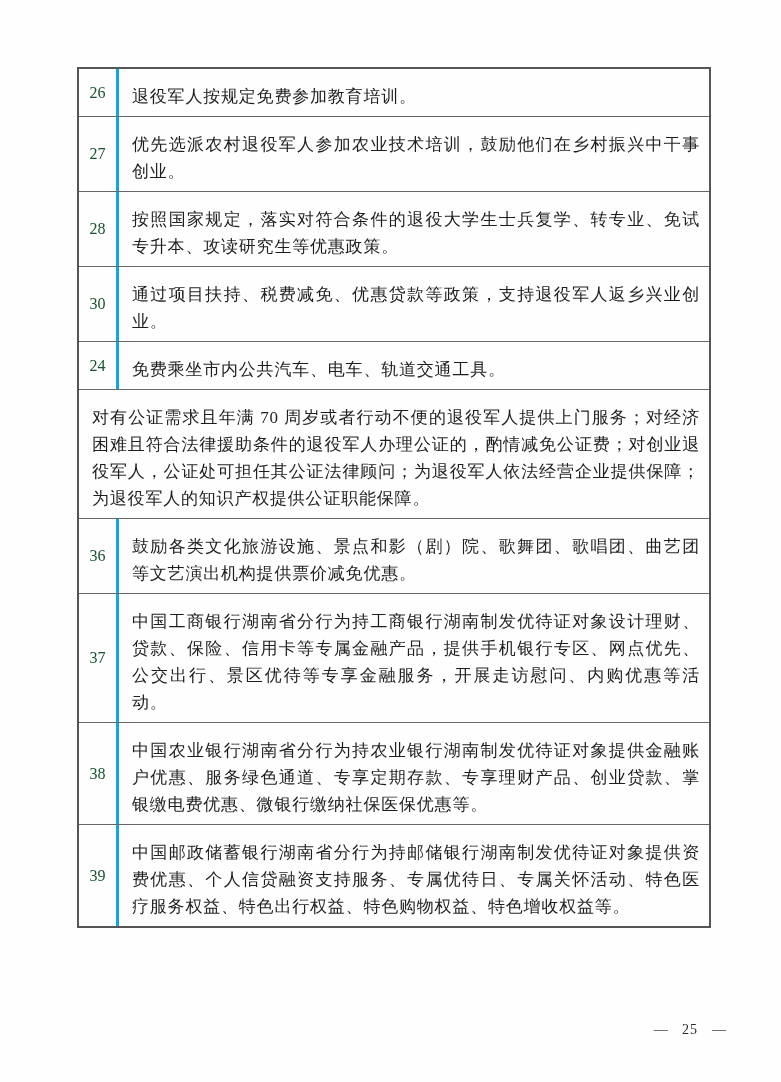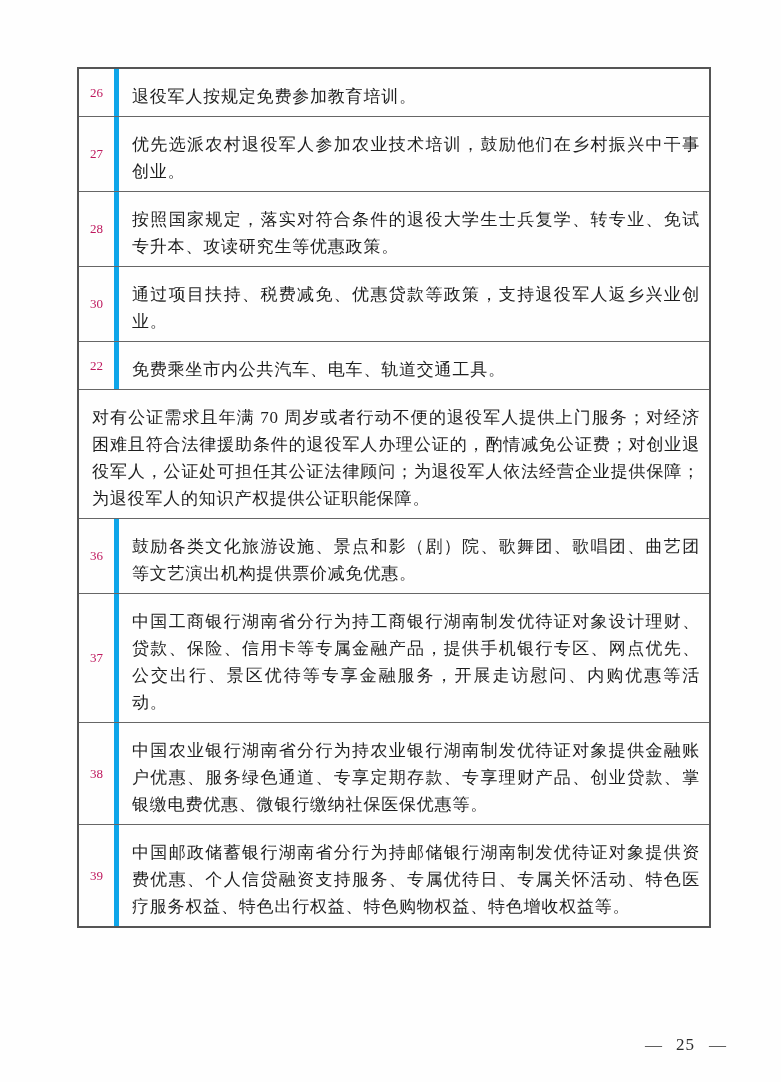--- a/index.html
+++ b/index.html
@@ -34,26 +34,26 @@
     border-top: 1px solid #666;
     min-height: 43px;
     align-items: stretch;
   }
   .row:first-child {
     border-top: none;
   }
   .cell-num {
     flex: 0 0 40px;
     width: 40px;
-    border-right: 5px solid #0ea5e9;
+    border-right: 3px solid #0ea5e9;
     display: flex;
     align-items: center;
     justify-content: center;
-    font-size: 13px;
-    color: #be185d;
+    font-size: 16px;
+    color: #14532d;
     box-sizing: border-box;
   }
   .cell-text {
     flex: 1;
     padding: 6px 9px 6px 13px;
     font-size: 17px;
     line-height: 27px;
     letter-spacing: 0.8px;
     text-align: justify;
     text-justify: inter-ideograph;
@@ -66,23 +66,22 @@
     display: inline-block;
     width: 100%;
     margin-top: 8px;
   }
   .page-footer {
     position: absolute;
     left: 0;
     top: 1022px;
     width: 740px;
     text-align: right;
-    font-size: 17px;
+    font-size: 14px;
     color: #2a2a2a;
-    margin-top: 13px;
   }
   .page-footer .dash {
     display: inline-block;
     margin: 0 14px;
     color: #444;
   }
   .page-footer .pagenum {
     display: inline-block;
     letter-spacing: 1px;
   }
@@ -117,21 +116,21 @@
 
 
     <div class="row">
       <div class="cell-num">30</div>
       <div class="cell-text">
           <span>通过项目扶持、税费减免、优惠贷款等政策，支持退役军人返乡兴业创业。</span>
         </div>
     </div>
 
     <div class="row">
-      <div class="cell-num">22</div>
+      <div class="cell-num">24</div>
       <div class="cell-text">
           <span>免费乘坐市内公共汽车、电车、轨道交通工具。</span>
         </div>
     </div>
 
 
     <div class="row">
       <div class="cell-text">
           <span>对有公证需求且年满 70 周岁或者行动不便的退役军人提供上门服务；对经济困难且符合法律援助条件的退役军人办理公证的，酌情减免公证费；对创业退役军人，公证处可担任其公证法律顾问；为退役军人依法经营企业提供保障；为退役军人的知识产权提供公证职能保障。</span>
         </div>

